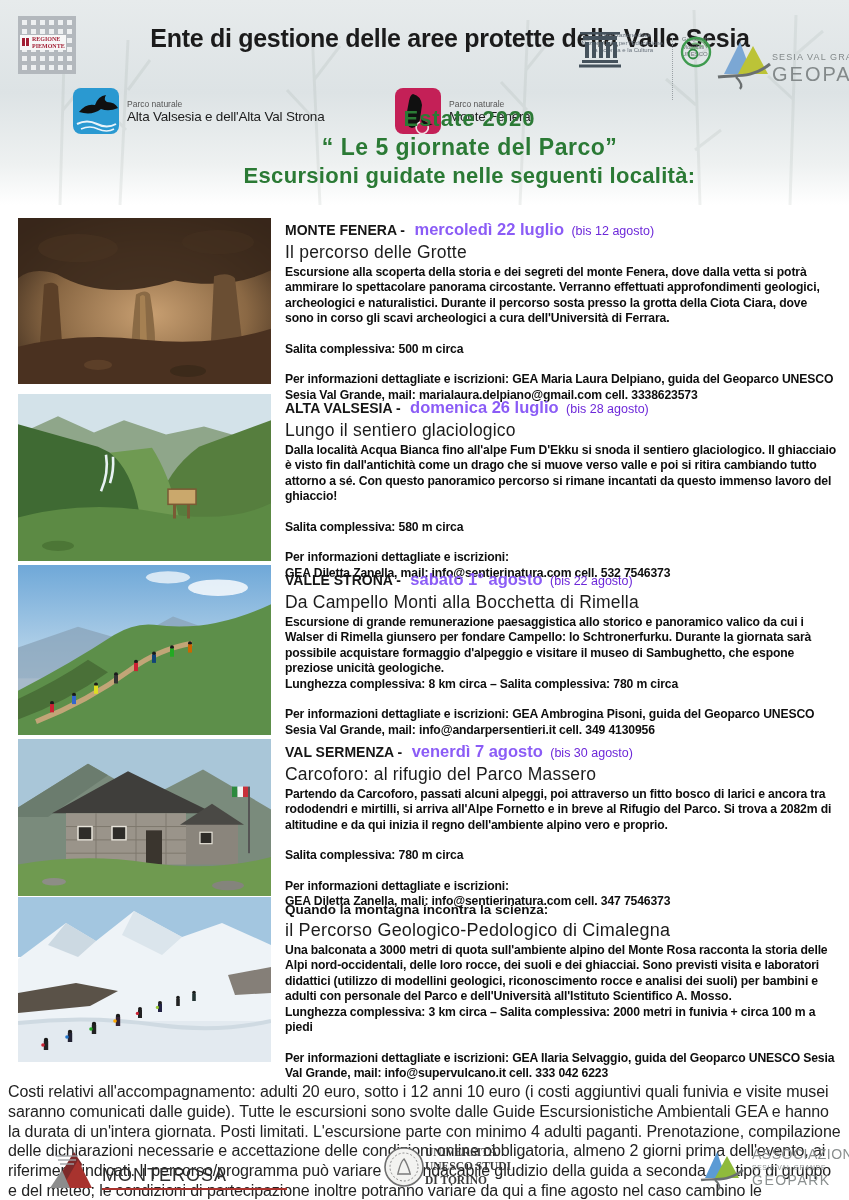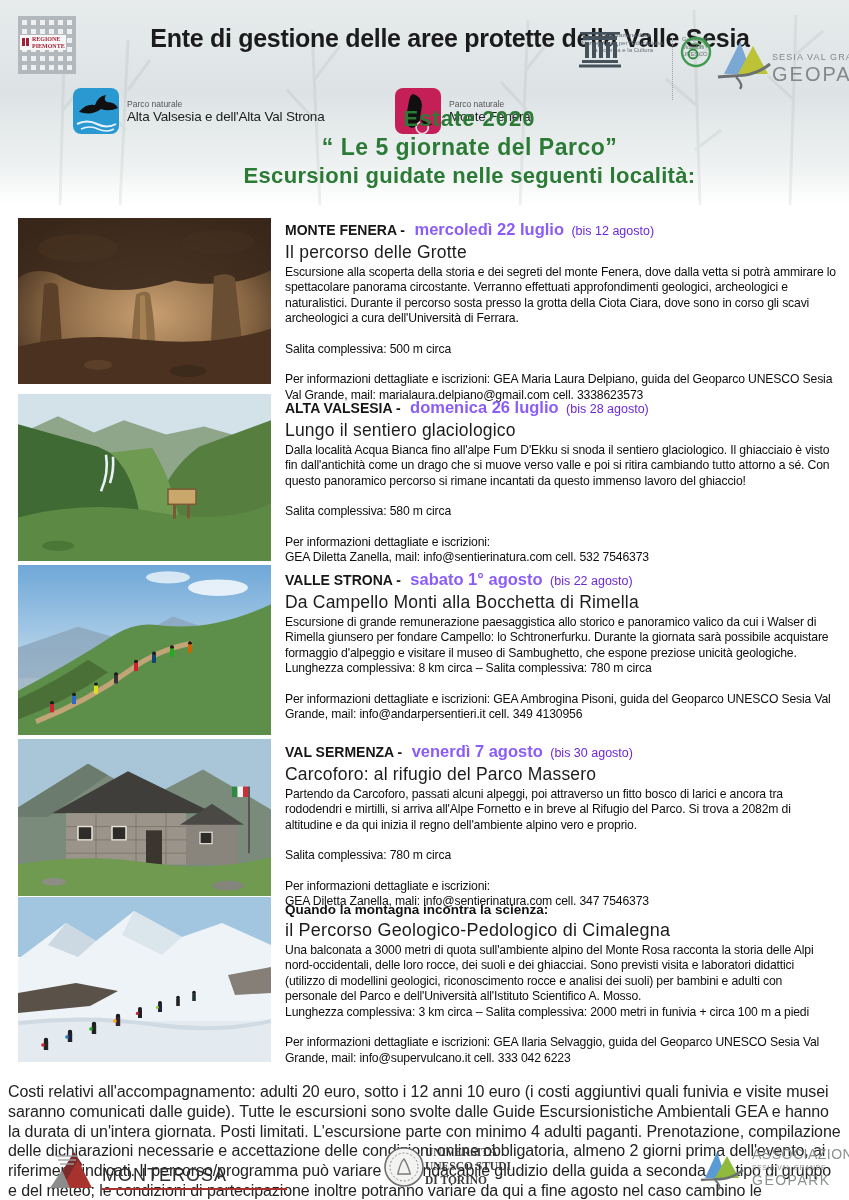--- a/index.html
+++ b/index.html
@@ -39,21 +39,21 @@
   
   .row{position:absolute;left:0;width:849px;}
   .photo{position:absolute;left:18px;width:253px;}
   .photo svg{display:block;width:100%;height:100%;}
   .etext{position:absolute;left:285px;width:552px;}
   .eloc{font-size:14px;font-weight:bold;color:#161616;}
   .edate{font-size:16.5px;font-weight:bold;color:#8b5cf6;margin-left:5px;}
   .ebis{font-size:12.5px;font-weight:normal;color:#6d28d9;margin-left:3px;}
   .etitle{font-size:17.5px;font-weight:normal;color:#1c1c1c;margin-top:3px;letter-spacing:0.2px;}
   .esub{font-size:13.5px;font-weight:bold;color:#111;margin-top:3px;}
-  .edesc,.estats,.econtact{font-size:12.2px;font-weight:normal;color:#0e0e0e;
+  .edesc,.estats,.econtact{font-size:12.2px;font-weight:bold;color:#0e0e0e;
         line-height:1.27;letter-spacing:-0.15px;}
   .edesc{margin-top:2px;}
   .gap{margin-top:15px;}
   
   .footnote{position:absolute;top:1066px;left:8px;width:833px;font-size:16px;color:#222;
         line-height:1.24;letter-spacing:-0.1px;margin-top:16px;}
   
   .monterosa{position:absolute;top:1146px;left:48px;display:flex;align-items:flex-end;gap:4px;}
   .monterosa .name{font-size:18px;color:#2e2e2e;letter-spacing:1px;border-bottom:2px solid #a8332e;
         padding-bottom:2px;padding-right:60px;}

